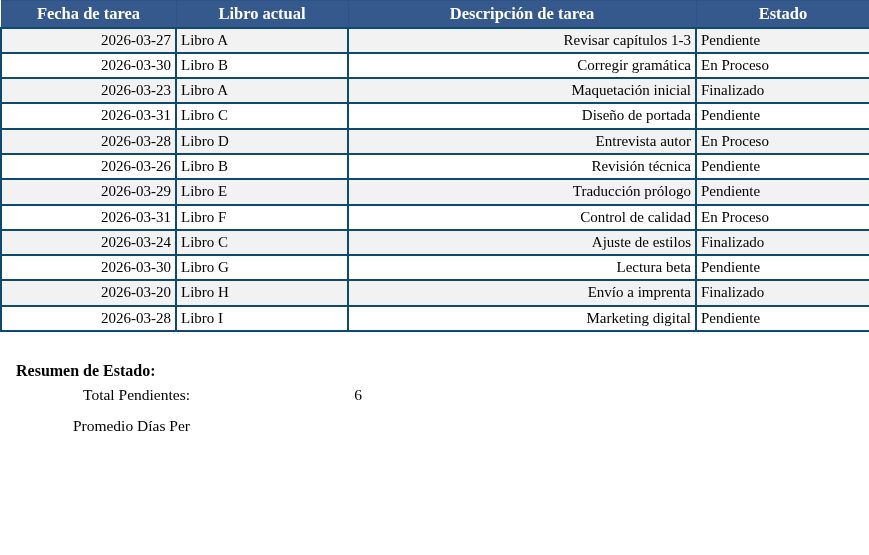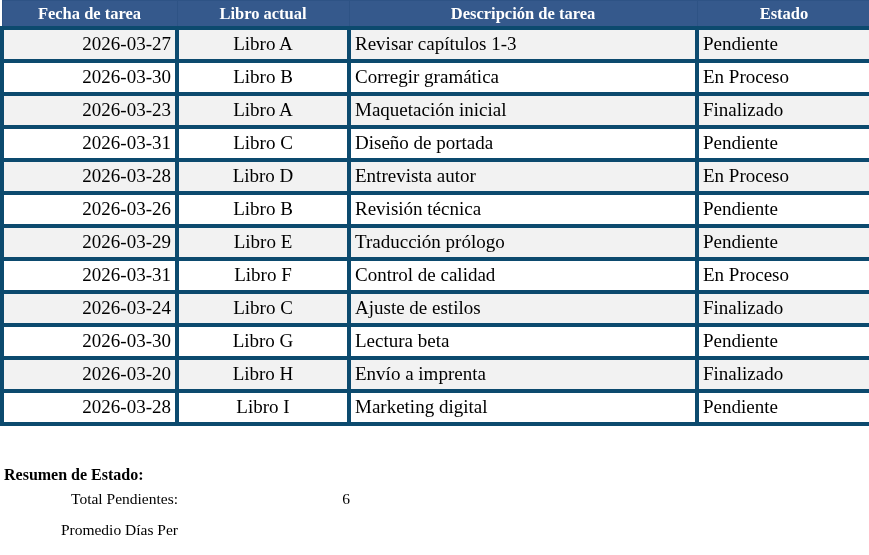--- a/index.html
+++ b/index.html
@@ -22,23 +22,23 @@
     box-sizing: border-box;
   }
   table.task-table {
     border-collapse: collapse;
     table-layout: fixed;
     width: 869px;
     margin: 0;
   }
   table.task-table th,
   table.task-table td {
-    border: 4px solid #0c4a6e;
+    border: 2px solid #0c4a6e;
     padding: 1px 4px;
-    font-size: 19px;
+    font-size: 15px;
     line-height: 1.42;
     height: 22px;
     box-sizing: border-box;
     overflow: hidden;
     white-space: nowrap;
   }
   table.task-table thead th {
     background: #35598c;
     color: #ffffff;
     font-weight: bold;
@@ -46,30 +46,30 @@
     font-size: 16.5px;
     height: 27px;
     border: 1px solid #2e5385;
   }
   col.c-date { width: 175px; }
   col.c-book { width: 172px; }
   col.c-desc { width: 348px; }
   col.c-state { width: 174px; }
 
   td.date-cell { text-align: right; }
-  td.book-cell { text-align: center; }
-  td.desc-cell { text-align: left; }
+  td.book-cell { text-align: left; }
+  td.desc-cell { text-align: right; }
   td.state-cell { text-align: left; }
 
   tr.row-alt td { background: #f2f2f2; }
   tr.row-plain td { background: #ffffff; }
 
   .summary {
-    margin-top: 40px;
-    padding-left: 4px;
+    margin-top: 30px;
+    padding-left: 16px;
   }
   .summary-title {
     font-weight: bold;
     font-size: 16px;
     margin-bottom: 6px;
   }
   .summary-row {
     display: flex;
     align-items: baseline;
     height: 31px;

